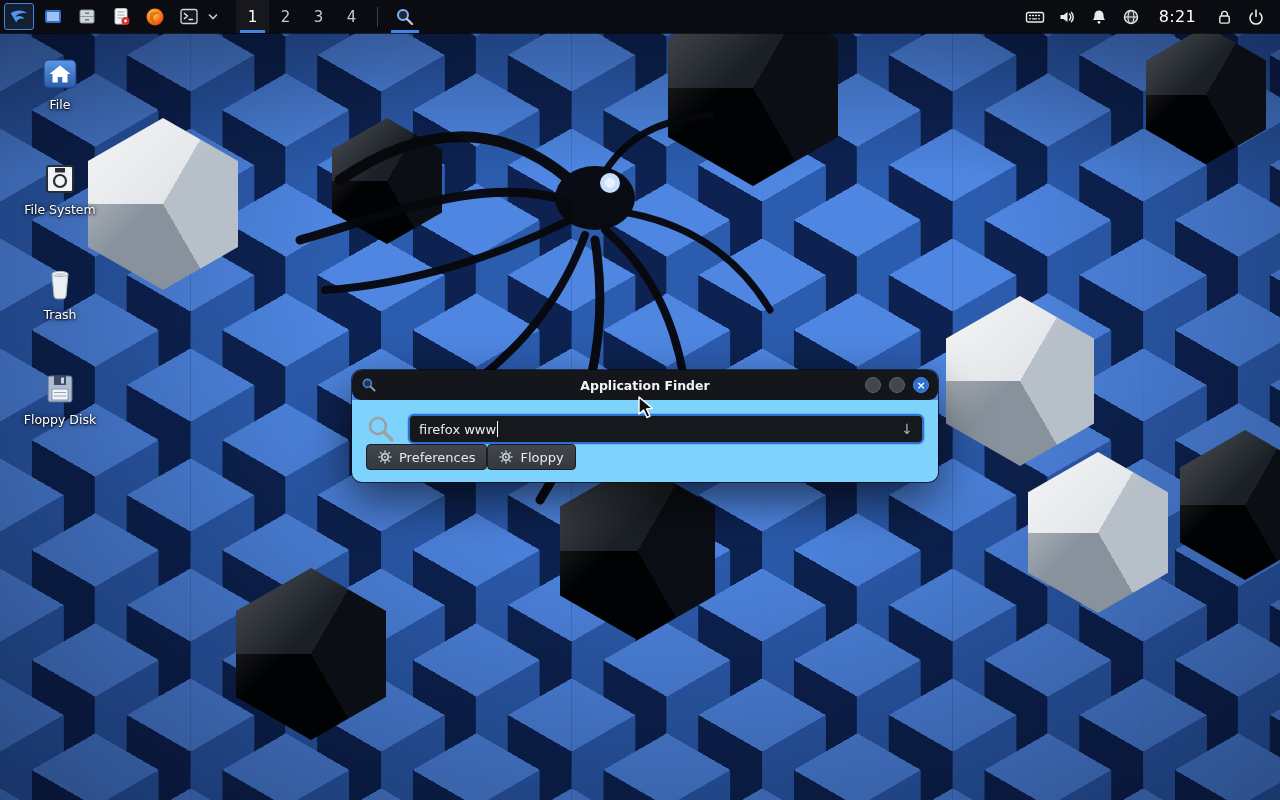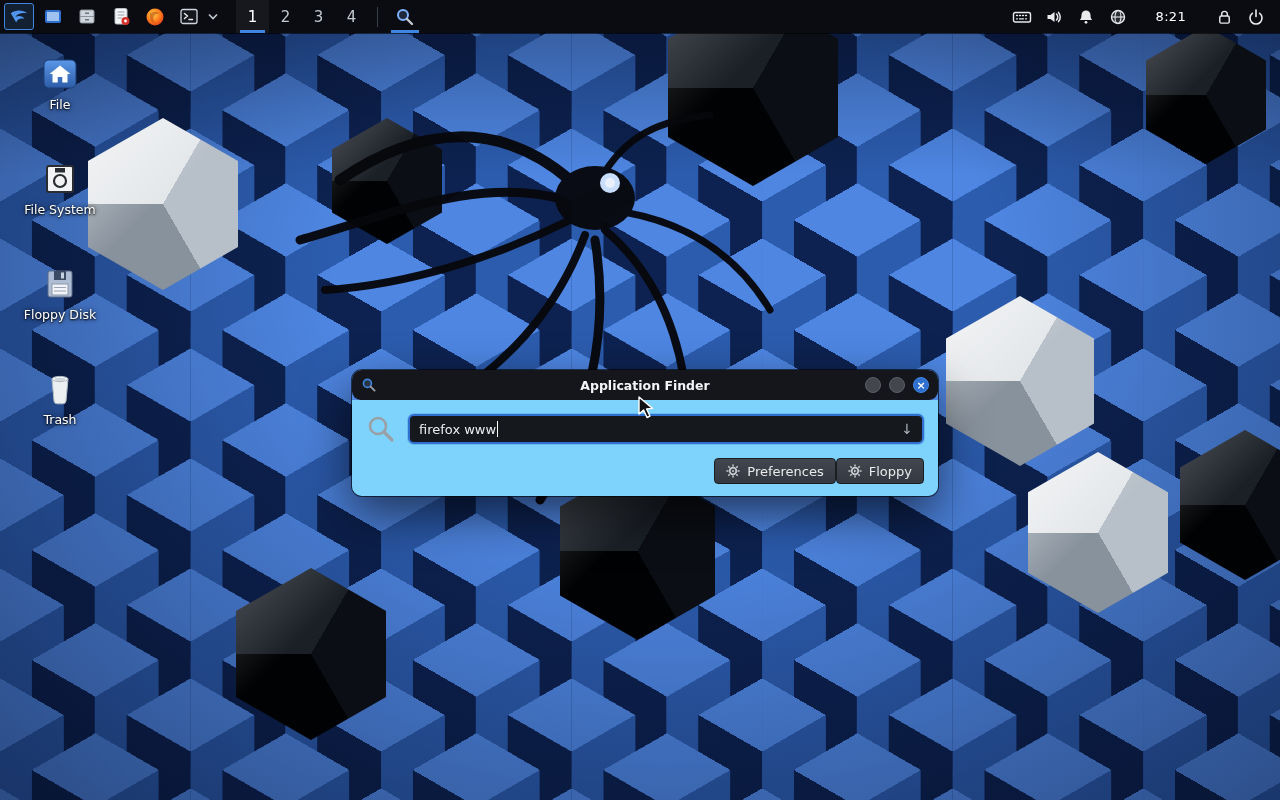--- a/index.html
+++ b/index.html
@@ -40,21 +40,21 @@
   .pager { display:flex; margin-left:16px; height:33px; }
   .ws { width:33px; height:33px; display:flex; align-items:center; justify-content:center;
     font-size:15px; color:#c3c9d1; position:relative; }
   .ws.active { color:#ffffff; background:rgba(255,255,255,.05); }
   .ws.active::after { content:""; position:absolute; left:4px; right:4px; bottom:0; height:3px; background:#3f86e0; }
   .psep { width:1px; height:20px; background:#3a4048; margin:0 9px; }
   .winbtn { width:36px; height:33px; display:flex; align-items:center; justify-content:center; position:relative; }
   .winbtn::after { content:""; position:absolute; left:4px; right:4px; bottom:0; height:3px; background:#3f86e0; }
   .panel-right { margin-left:auto; display:flex; align-items:center; gap:4px; padding-right:10px; }
   .tray { width:28px; height:27px; display:flex; align-items:center; justify-content:center; }
-  .clock { font-size:13px; color:#ffffff; margin:0 20px; letter-spacing:.3px; }
+  .clock { font-size:16px; color:#ffffff; margin:0 10px; letter-spacing:.3px; }
 
   
   .desk-icons { position:absolute; left:12px; top:56px; display:flex; flex-direction:column;
     gap:49px; width:96px; align-items:center; z-index:5; }
   .dicon { display:flex; flex-direction:column; align-items:center; gap:5px; width:96px; }
   .dicon .label { color:#ffffff; font-size:12.5px; text-shadow:0 1px 2px #000, 0 0 5px rgba(0,0,0,.9); }
 
   
   .finder { position:absolute; left:352px; top:370px; width:586px; border-radius:10px;
     box-shadow:0 18px 48px rgba(0,0,0,.6), 0 0 0 1px rgba(0,0,0,.6); overflow:hidden; z-index:60; }
@@ -65,21 +65,21 @@
   .ctl { width:16px; height:16px; border-radius:50%; background:#43474d; border:1px solid #5c6169; }
   .ctl.close { background:#2f6fd0; border-color:#3f86e0; color:#fff; font-size:11px; font-weight:bold;
     display:flex; align-items:center; justify-content:center; line-height:1; }
   .finder-body { background:#7dd3fc; padding:14px 14px 12px; }
   .search-row { display:flex; align-items:center; gap:12px; }
   .search-input { flex:1; height:30px; background:#15181d; border:2px solid #2f6fd0; border-radius:6px;
     display:flex; align-items:center; padding:0 9px; color:#eceef0; font-size:13px;
     box-shadow:0 0 0 1px rgba(47,111,208,.25); }
   .caret { width:1px; height:16px; background:#ffffff; margin-left:1px; }
   .input-arrow { margin-left:auto; color:#aeb4bb; font-size:14px; }
-  .btn-row { display:flex; justify-content:flex-end; margin-top:14px; }
+  .btn-row { display:flex; justify-content:flex-start; }
   .btn { display:flex; align-items:center; gap:7px; background:linear-gradient(#42474f,#343840);
     border:1px solid #1a1d22; border-radius:4px; padding:0 11px; height:26px;
     color:#e8eaec; font-size:13px; }
 
   .cursor { position:absolute; left:637px; top:396px; z-index:100; }
 </style>
 </head>
 <body>
 
 <div class="wallpaper"></div>
@@ -259,37 +259,37 @@
     <svg width="38" height="36" viewBox="0 0 36 36">
       <rect x="5" y="5" width="26" height="26" rx="2" fill="#f2f3f4" stroke="#2a2d31" stroke-width="2"></rect>
       <rect x="13" y="7" width="10" height="4.5" fill="#2a2d31"></rect>
       <circle cx="18" cy="20" r="6" fill="none" stroke="#2a2d31" stroke-width="2.2"></circle>
     </svg>
     <span class="label">File System</span>
   </div>
 
   <div class="dicon">
     <svg width="38" height="36" viewBox="0 0 36 36">
+      <path d="M10 8h16l-2 22a3.2 3.2 0 0 1-3.2 2.8h-5.6A3.2 3.2 0 0 1 12 30z" fill="#eceff1" stroke="#b0b8bf"></path>
+      <ellipse cx="18" cy="8" rx="8" ry="2.6" fill="#f8fafb" stroke="#b0b8bf"></ellipse>
+      <ellipse cx="18" cy="8.4" rx="5.6" ry="1.6" fill="#cfd6db"></ellipse>
+    </svg>
+    <span class="label">Trash</span>
+  </div>
+
+  <div class="dicon">
+    <svg width="38" height="36" viewBox="0 0 36 36">
       <rect x="6" y="5" width="24" height="26" rx="2" fill="#aebdd4" stroke="#5a6a85"></rect>
       <rect x="12" y="5" width="12" height="9" fill="#3c4a63"></rect>
       <rect x="19" y="6.5" width="3" height="6" fill="#c7d2e2"></rect>
       <rect x="10" y="18" width="16" height="11" fill="#f2f4f7" stroke="#8a97ab"></rect>
       <line x1="12" y1="21.5" x2="24" y2="21.5" stroke="#9aa5b5"></line>
       <line x1="12" y1="25" x2="24" y2="25" stroke="#9aa5b5"></line>
     </svg>
     <span class="label">Floppy Disk</span>
-  </div>
-
-  <div class="dicon">
-    <svg width="38" height="36" viewBox="0 0 36 36">
-      <path d="M10 8h16l-2 22a3.2 3.2 0 0 1-3.2 2.8h-5.6A3.2 3.2 0 0 1 12 30z" fill="#eceff1" stroke="#b0b8bf"></path>
-      <ellipse cx="18" cy="8" rx="8" ry="2.6" fill="#f8fafb" stroke="#b0b8bf"></ellipse>
-      <ellipse cx="18" cy="8.4" rx="5.6" ry="1.6" fill="#cfd6db"></ellipse>
-    </svg>
-    <span class="label">Trash</span>
   </div>
 </div>
 
 <div class="finder">
   <div class="titlebar">
     <svg width="16" height="16" viewBox="0 0 20 20">
       <circle cx="8" cy="8" r="5" fill="rgba(127,179,255,.2)" stroke="#3f86e0" stroke-width="2"></circle>
       <line x1="12" y1="12" x2="17" y2="17" stroke="#9aa0a6" stroke-width="2.4" stroke-linecap="round"></line>
     </svg>
     <div class="title">Application Finder</div>

